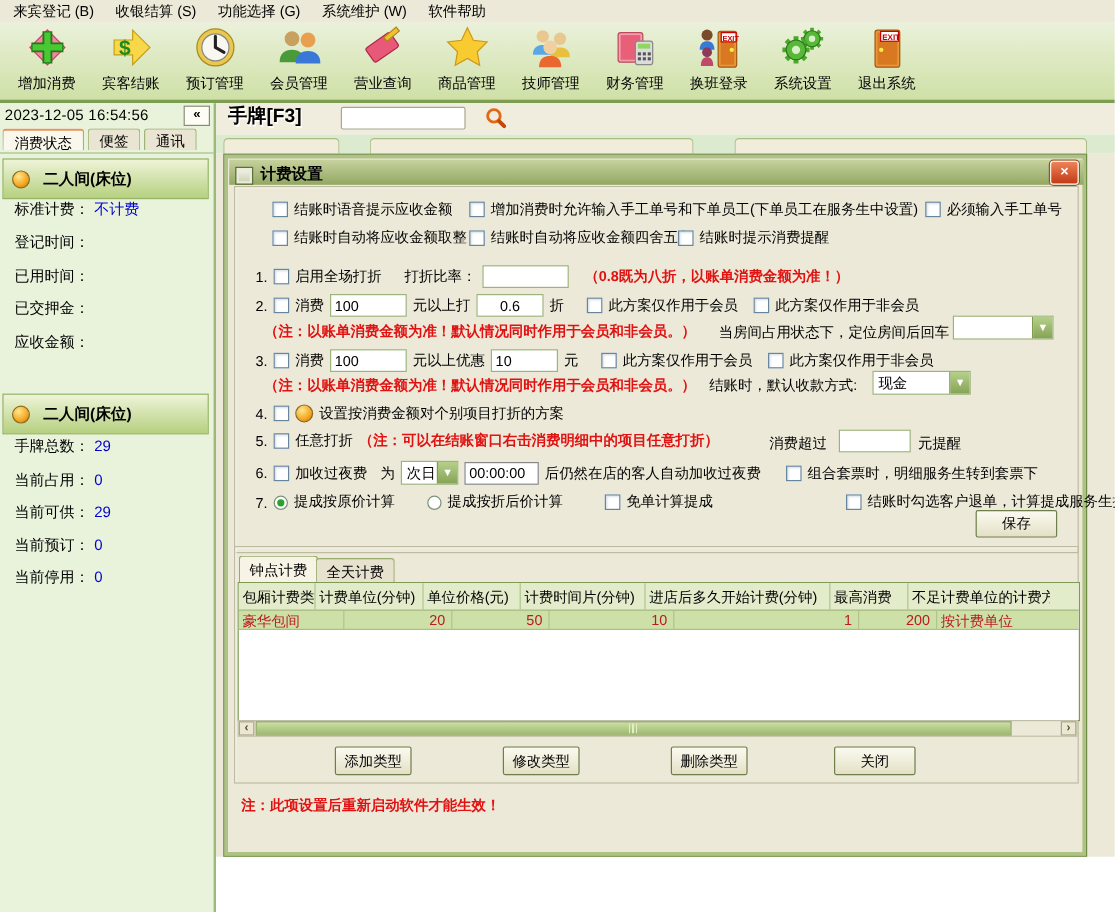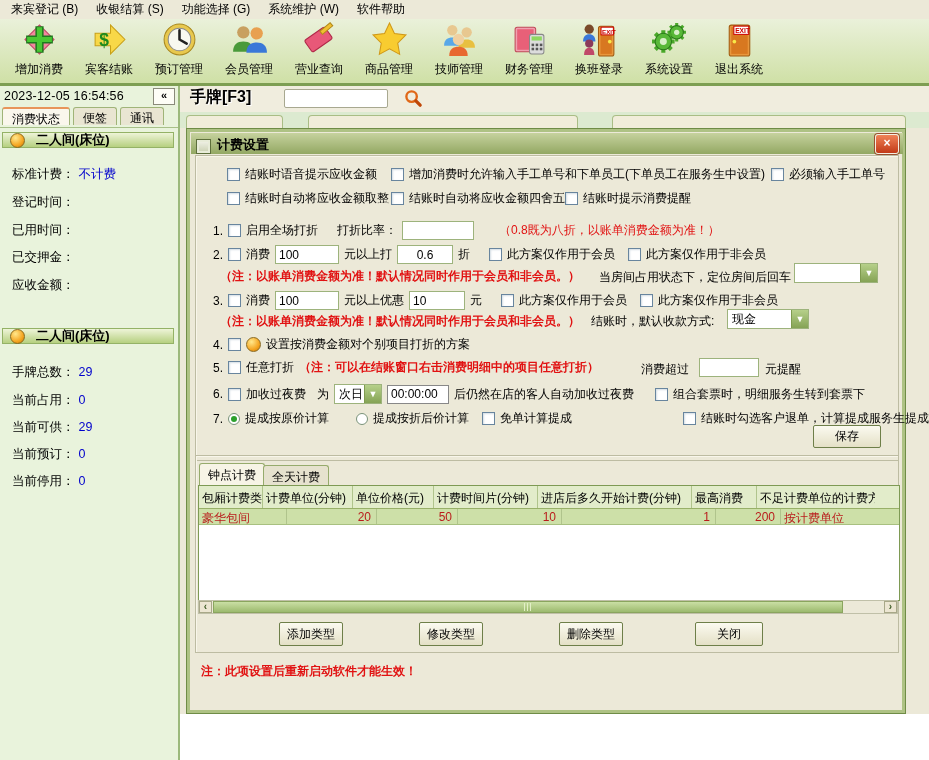--- a/index.html
+++ b/index.html
@@ -20,21 +20,21 @@
   .sidebar{position:absolute;left:0;top:86px;width:178px;height:674px;background:#e9f3dc;
            border-right:2px solid #9cb97c;box-sizing:content-box}
   .sb-date{position:absolute;left:4px;top:3px;font-size:12.5px;letter-spacing:.2px}
   .sb-collapse{position:absolute;right:3px;top:2px;width:20px;height:15px;background:#fdfdf6;
                border:1px solid #8a8a7a;text-align:center;line-height:13px;font-weight:bold;font-size:11px}
   .sb-tabs{position:absolute;left:2px;top:21px;height:20px;display:flex;gap:3px}
   .sb-tab{background:#e9e5d2;border:1px solid #a0b478;border-bottom:none;border-radius:3px 3px 0 0;
           padding:2px 9px 0;height:18px;box-sizing:border-box;white-space:nowrap}
   .sb-tab.active{background:#faf7ec;border-top:2px solid #e8955a;font-weight:normal}
   .sb-sep{position:absolute;left:0;top:41px;width:178px;height:1px;background:#a8c088}
-  .panel-header{position:absolute;left:2px;width:172px;height:16px;box-sizing:border-box;
+  .panel-header{position:absolute;left:2px;width:172px;height:34px;box-sizing:border-box;
                 background:linear-gradient(#eef4d8,#b6d080);border:1px solid #94b266;
                 display:flex;align-items:center;gap:11px;padding-left:7px;font-weight:bold;font-size:13px}
   .ball{width:13px;height:13px;border-radius:50%;flex:none;
         background:radial-gradient(circle at 35% 30%,#ffe88c,#f5a623 60%,#c87800);border:1px solid #8a6a20}
   .sb-field{position:absolute;left:12px;white-space:nowrap;font-size:12.5px}
   .sb-field .val{color:#0000cc;margin-left:4px}
   
   .main-top{position:absolute;left:180px;top:86px;width:749px;height:26px;background:#f0edde}
   .main-title{position:absolute;left:10px;top:1px;font-size:16px;font-weight:bold;
               text-shadow:1px 1px 0 #fff}
@@ -323,21 +323,21 @@
     <span class="cbx"></span>
       <span>结账时提示消费提醒</span>
   </div>
 
   <div class="drow" style="left:26px;top:92px;gap:5px">
     <span>1.</span>
     <span class="cbx"></span>
     <span>启用全场打折</span>
     <span style="margin-left:14px">打折比率：</span>
     <input class="inp" style="width: 72px;" value="">
-    <span class="red" style="margin-left:20px;font-weight:normal">（0.8既为八折，以账单消费金额为准！）</span>
+    <span class="red" style="margin-left:8px;font-weight:bold">（0.8既为八折，以账单消费金额为准！）</span>
   </div>
 
   <div class="drow" style="left:26px;top:116px;gap:5px">
     <span>2.</span>
     <span class="cbx"></span>
     <span>消费</span>
     <input class="inp" style="width: 64px;" value="100">
     <span>元以上打</span>
     <input class="inp" style="width: 56px; text-align: center;" value="0.6">
     <span>折</span>
@@ -414,21 +414,21 @@
         <span>组合套票时，明细服务生转到套票下</span>
       </span>
   </div>
 
   <div class="drow" style="left:26px;top:281px;gap:5px">
     <span>7.</span>
     <span class="radio checked"></span>
     <span>提成按原价计算</span>
     <span class="radio" style="margin-left:22px"></span>
     <span>提成按折后价计算</span>
-    <span class="cbitem" style="position:static;margin-left:8px">
+    <span class="cbitem" style="position:static;margin-left:30px">
         <span class="cbx"></span>
         <span>免单计算提成</span>
       </span>
     <span class="cbitem" style="position:static;margin-left:106px">
         <span class="cbx"></span>
         <span>结账时勾选客户退单，计算提成服务生提成</span>
       </span>
   </div>
 
   <div class="btn" style="left:626px;top:296px;width:66px;height:21px">保存</div>

